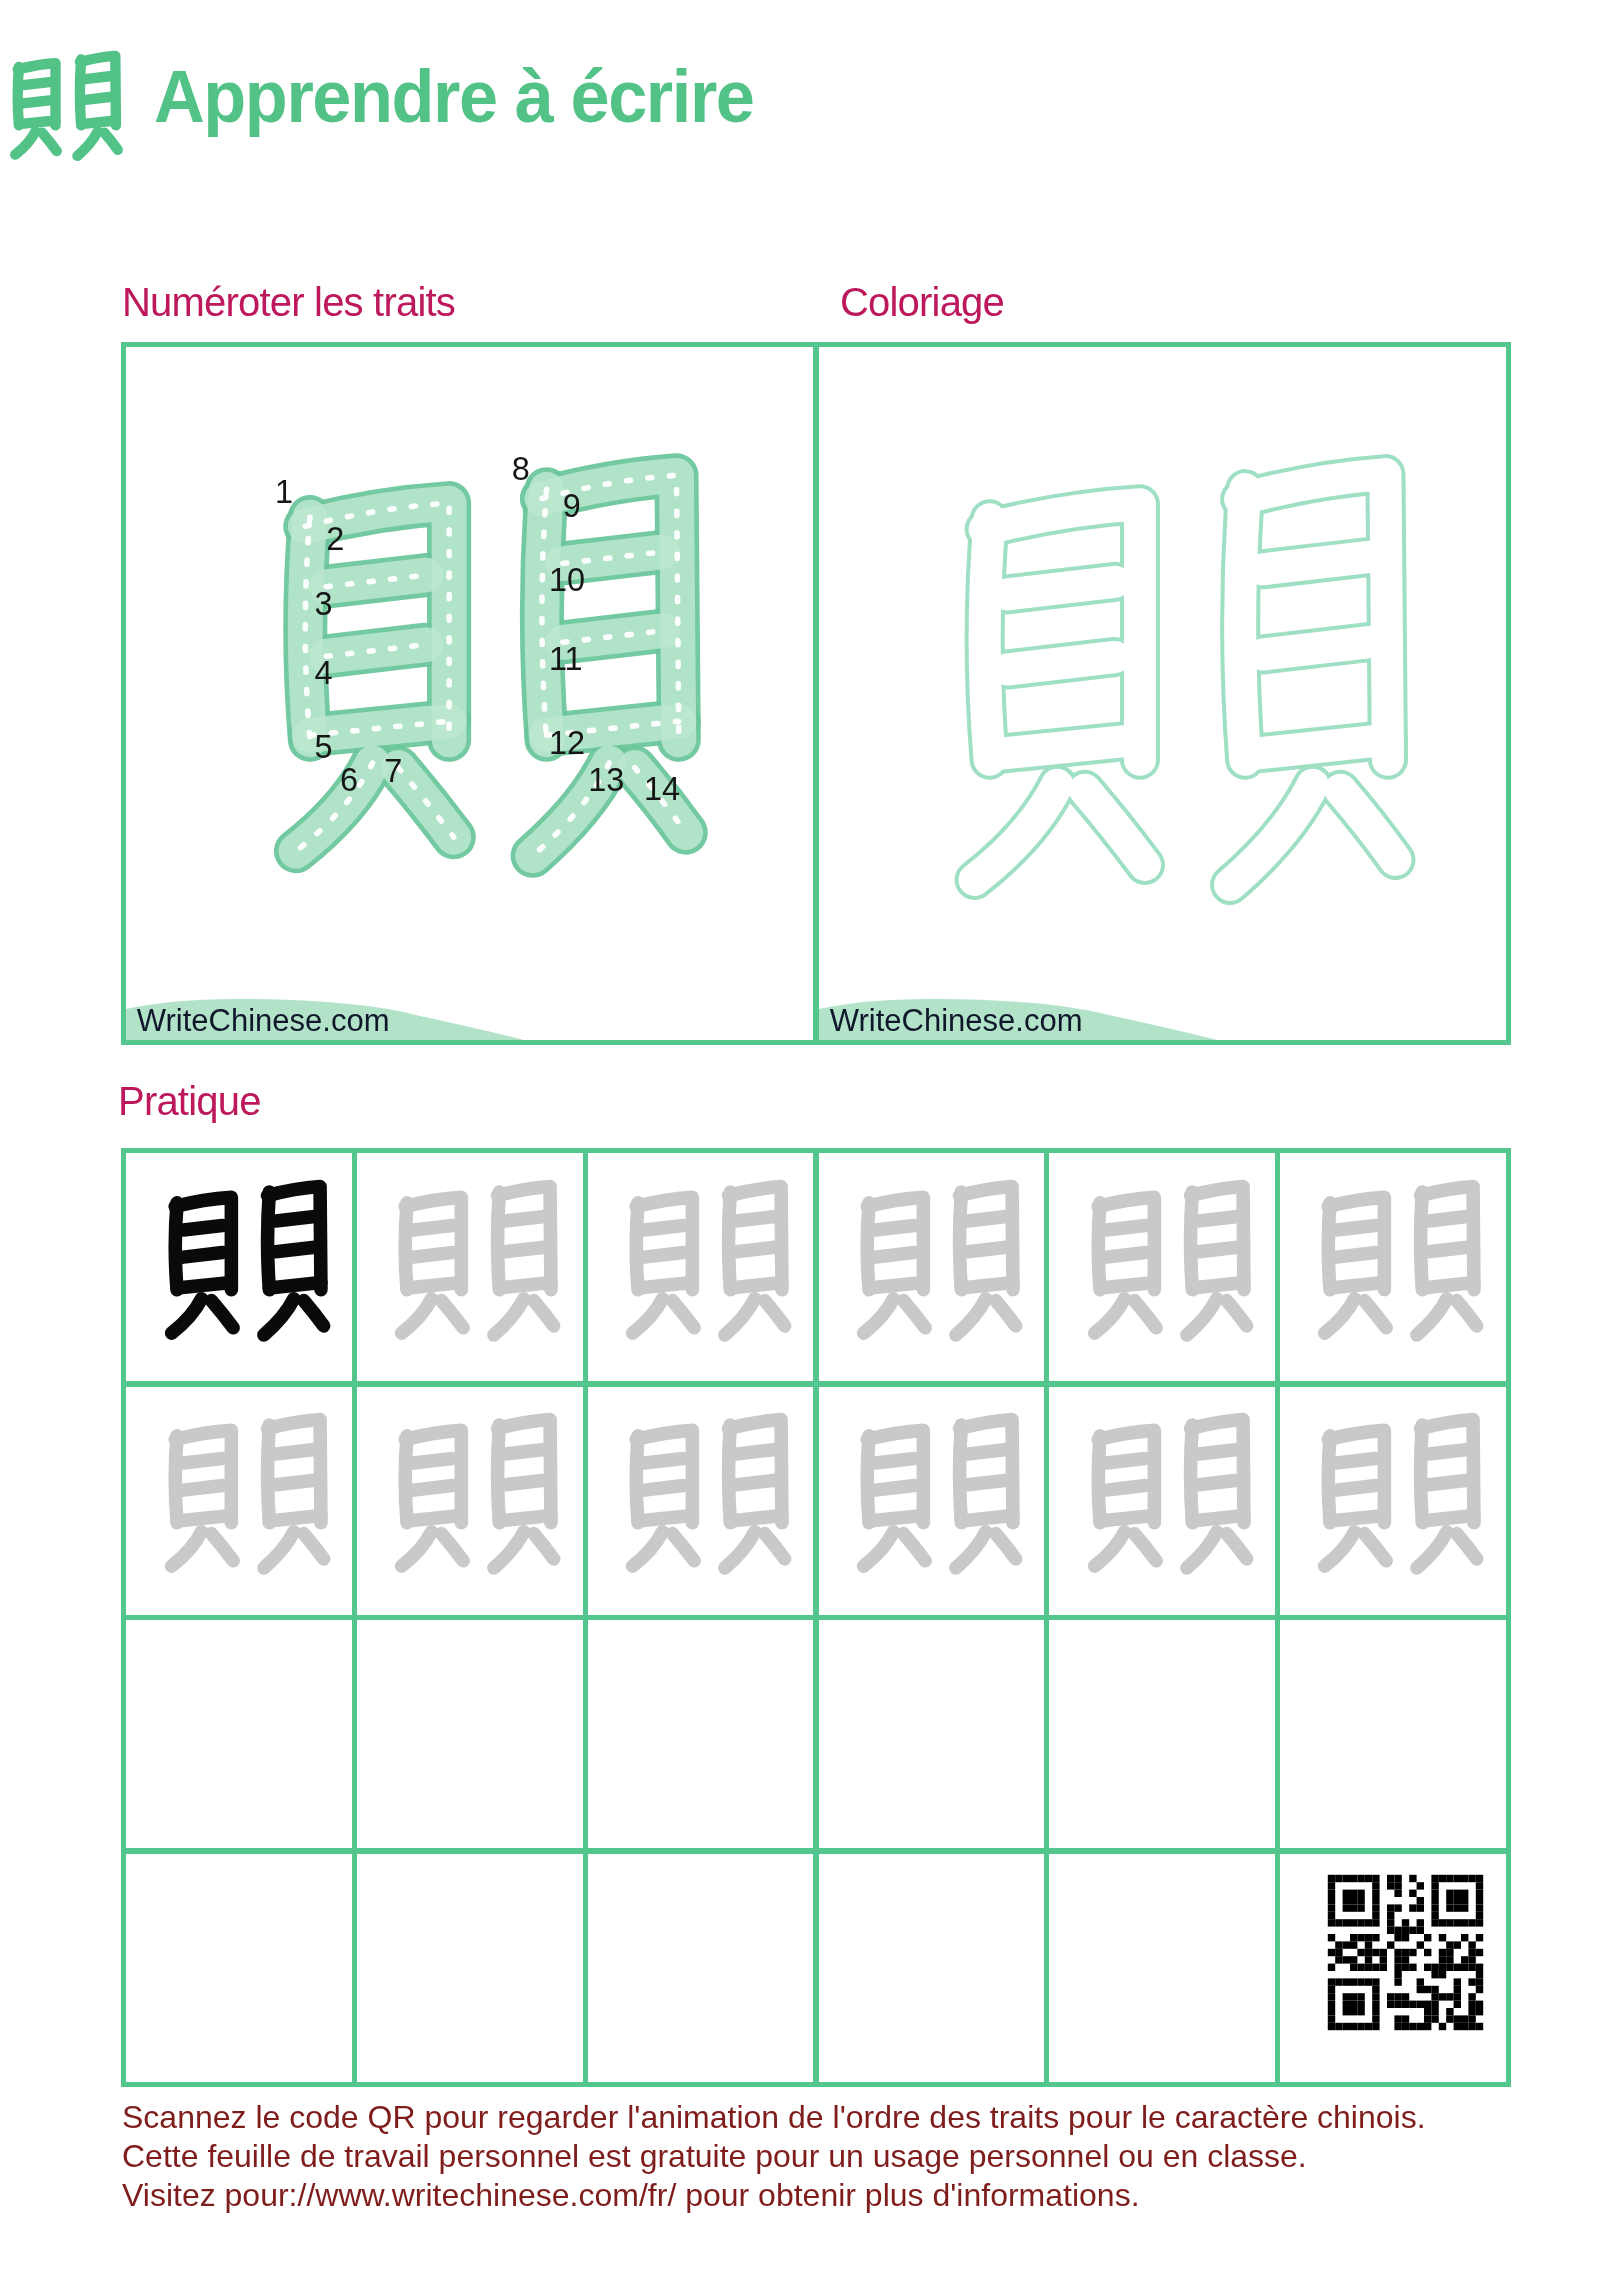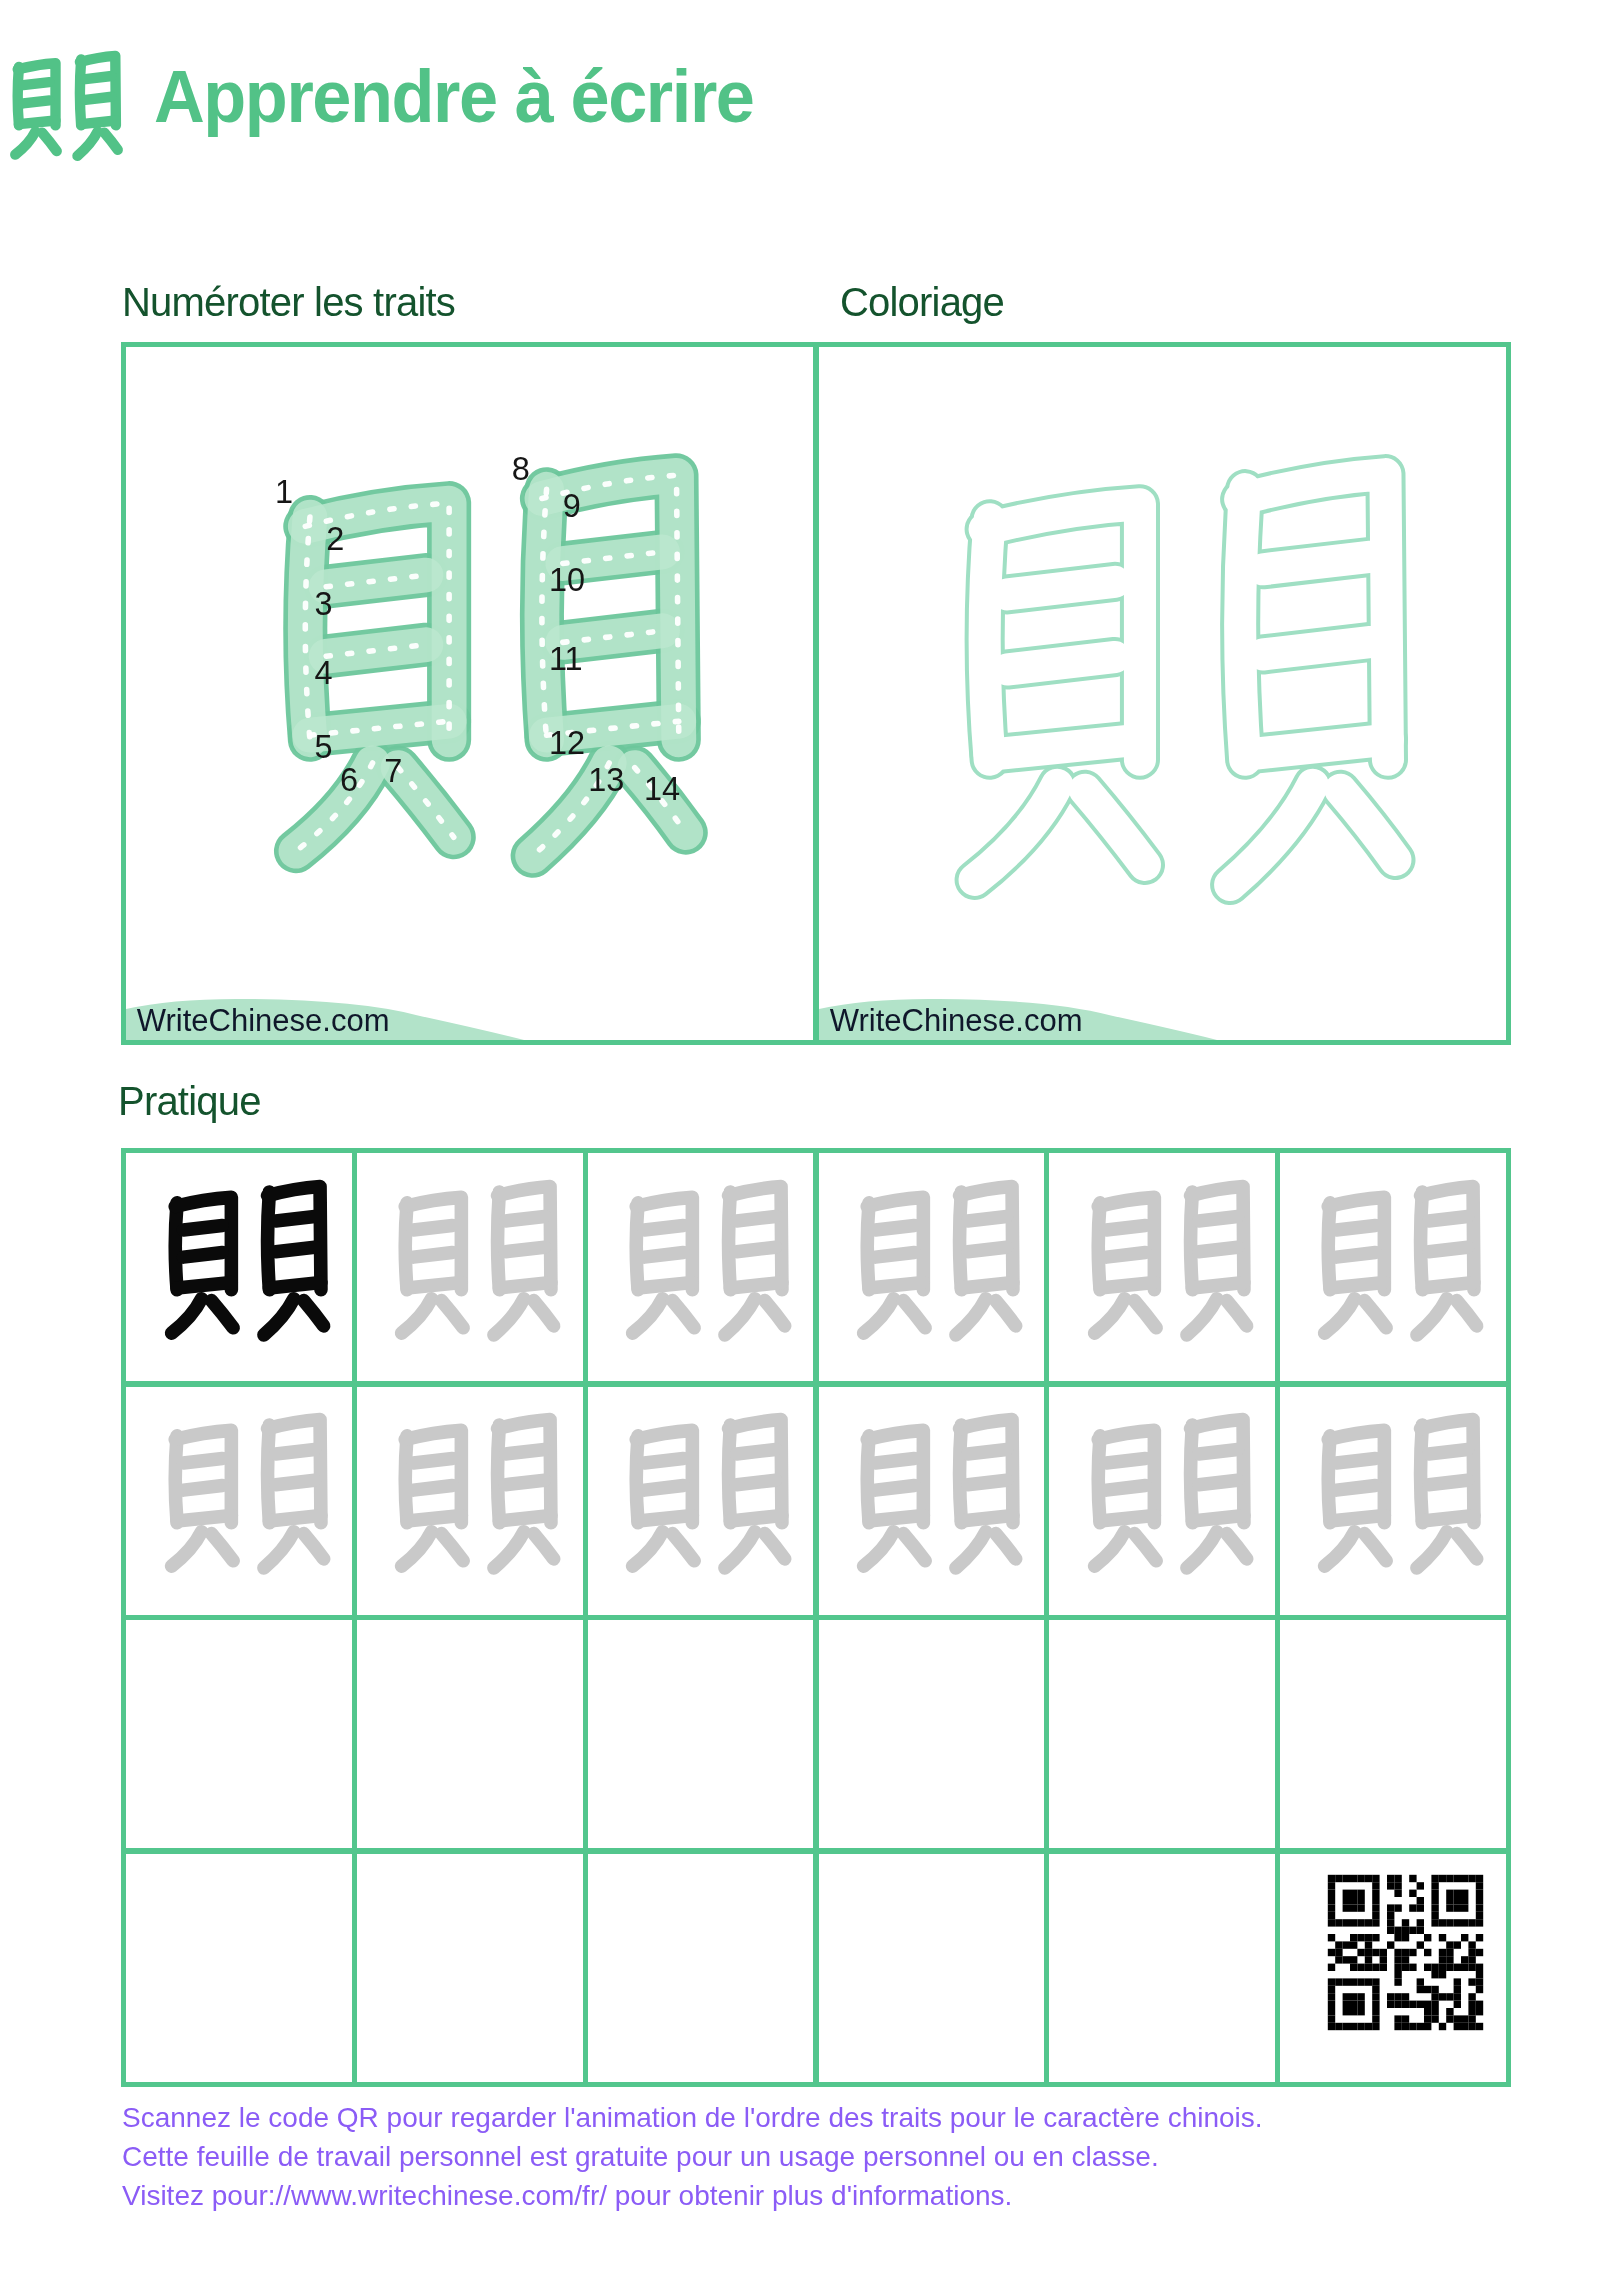--- a/index.html
+++ b/index.html
@@ -18,21 +18,21 @@
   }
   .title-char-svg{width:122px;height:122px;overflow:visible;color:#52c287;margin-top:7.7px;}
   .title-text{
     font-size:74px;font-weight:700;color:#52c287;
     letter-spacing:-1.5px;transform:scaleX(0.95);transform-origin:left center;
   }
 
   
   .sec-header{
     position:absolute;
-    font-size:40px;color:#14532d;font-weight:400;letter-spacing:-0.8px;
+    font-size:40px;color:#be185d;font-weight:400;letter-spacing:-0.8px;
   }
   #hdr-numeroter{left:122px;top:280px;}
   #hdr-coloriage{left:840px;top:280px;}
   #hdr-pratique{left:118px;top:1079px;}
 
   
   .boxes{
     position:absolute;left:121px;top:342px;width:1390px;height:703px;
     border:5.4px solid #53c68d;box-sizing:border-box;
     display:flex;
@@ -76,21 +76,21 @@
   .cell{background:#ffffff;position:relative;display:flex;justify-content:center;align-items:flex-start;}
   .cell .glyph{width:181px;height:181px;margin-top:9.3px;overflow:visible;}
   .glyph use{stroke:currentColor;stroke-width:15;}
   .glyph.example{color:#0a0a0a;}
   .glyph.trace{color:#c9c9c9;}
   .qr{position:absolute;top:6.2px;right:7.7px;width:185px;height:185px;background:#ffffff;}
 
   
   .footer{
     position:absolute;left:122px;top:2098px;
-    font-size:28px;line-height:39px;color:#8b5cf6;letter-spacing:0;
+    font-size:32px;line-height:39px;color:#7f1d1d;letter-spacing:0;
   }
 </style>
 </head>
 <body>
 
 <div class="page">
 
   <svg class="glyph-defs" aria-hidden="true">
     <defs>
       <g id="charGlyph" fill="none" stroke-linecap="round" stroke-linejoin="round">

